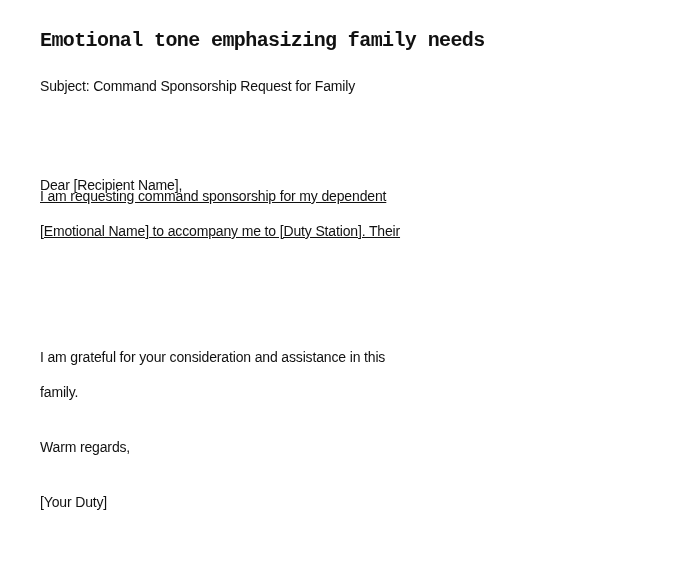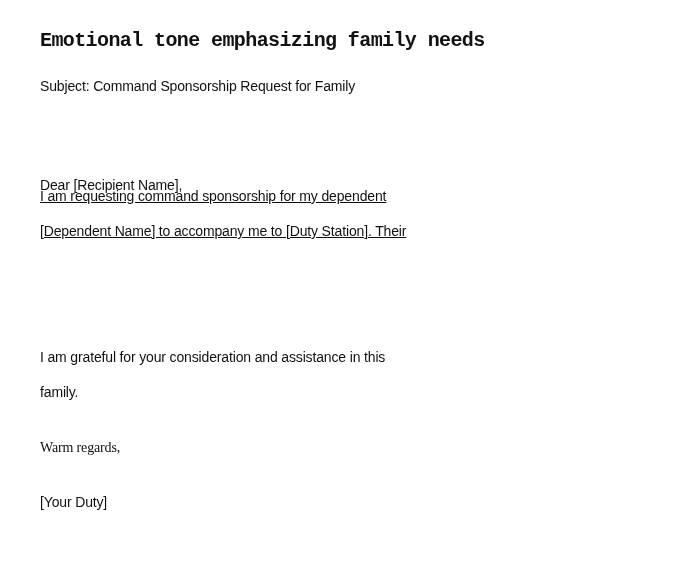--- a/index.html
+++ b/index.html
@@ -19,24 +19,24 @@
 
 <div class="doc">
   <div class="title">Emotional tone emphasizing family needs</div>
 
   <div class="para" style="top:69px;">Subject: Command Sponsorship Request for Family</div>
 
   <div class="para" style="top:124px;margin-top:44px;">Dear [Recipient Name],</div>
 
   <div class="para" style="top:179px;text-decoration:underline;">
     <span class="line">I am requesting command sponsorship for my dependent</span>
-    <span class="line">[Dependent Name] to accompany me to [Duty Station]. Their</span>
+    <span class="line">[Emotional Name] to accompany me to [Duty Station]. Their</span>
   </div>
 
   <div class="para" style="top:340px;">
     <span class="line">I am grateful for your consideration and assistance in this</span>
     <span class="line">family.</span>
   </div>
 
-  <div class="para" style="top:430px;font-family:Liberation Serif, serif;">Warm regards,</div>
+  <div class="para" style="top:430px;">Warm regards,</div>
 
   <div class="para" style="top:485px;">[Your Duty]</div>
 </div>
 
 </body></html>

